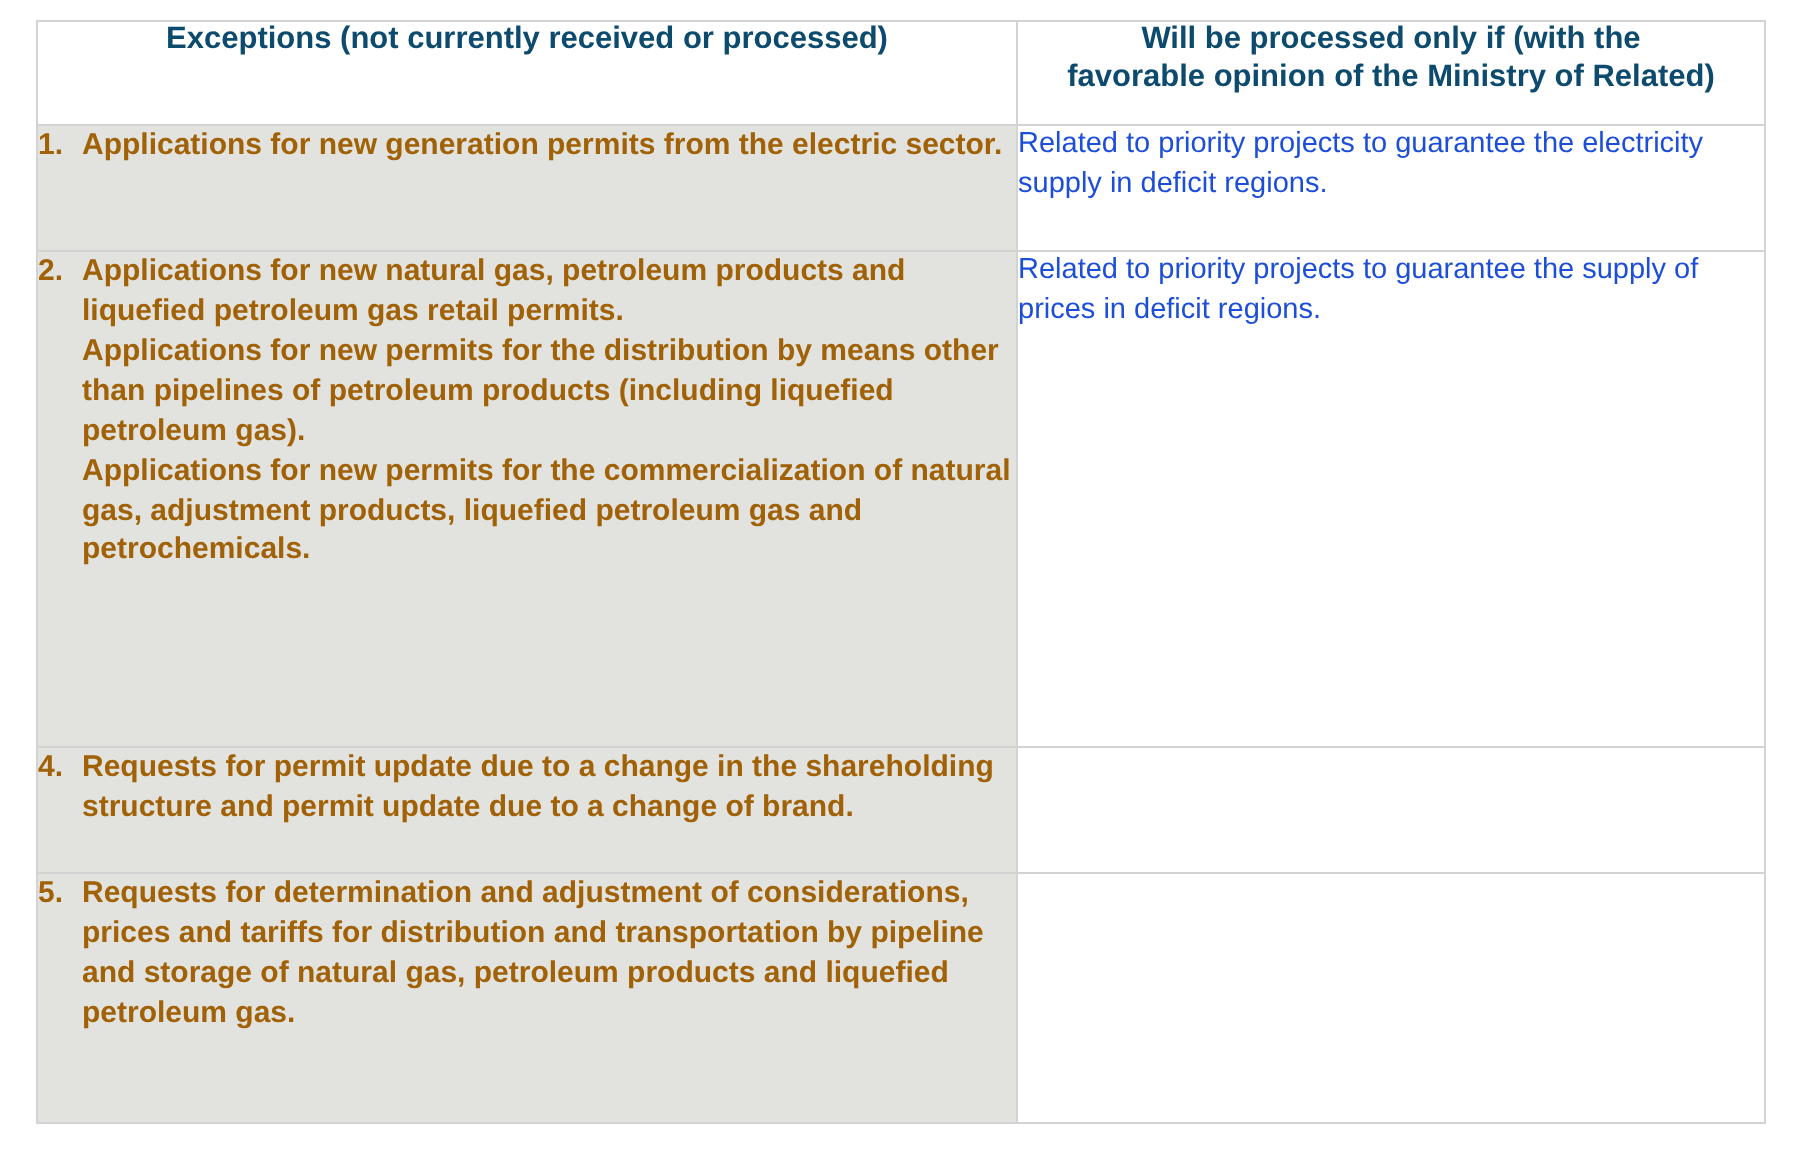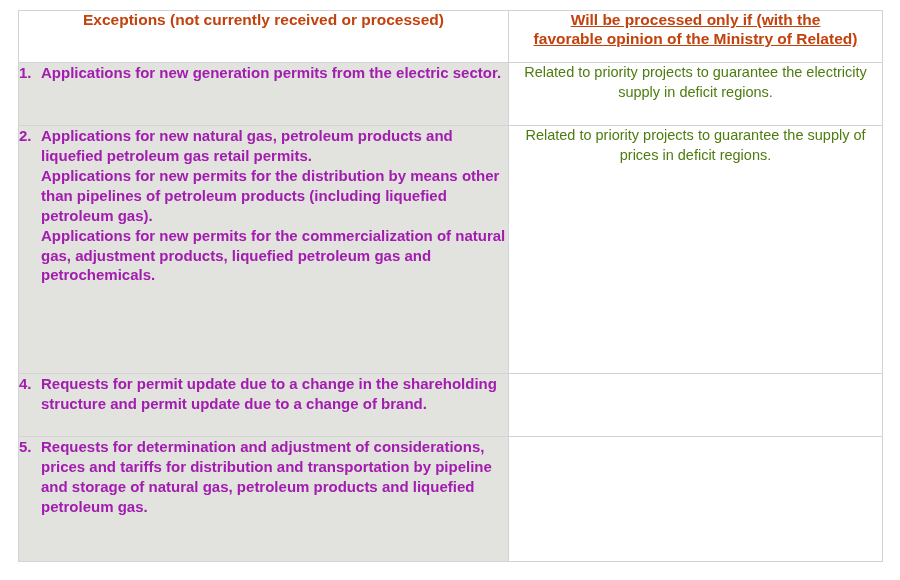--- a/index.html
+++ b/index.html
@@ -38,52 +38,51 @@
     padding: 0;
   }
 
   
   col.col-left  { width: 490px; }
   col.col-right { width: 374px; }
 
   
   thead th {
     background: #ffffff;
-    color: #c2410c;
+    color: #0c4a6e;
     font-weight: bold;
     font-size: 15.5px;
     line-height: 1.22;
     text-align: center;
     vertical-align: middle;
     padding: 9px 10px 10px 10px;
     height: 52px;
     box-sizing: border-box;
   }
   thead th.th-left  { padding-left: 14px; padding-right: 14px; }
-  thead th.th-right { padding-left: 12px; padding-right: 12px; text-decoration: underline; }
+  thead th.th-right { padding-left: 12px; padding-right: 12px; }
 
   
   td.cell-exception {
     background: #E2E2DE;
-    color: #a21caf;
+    color: #a16207;
     font-weight: bold;
     font-size: 15px;
     line-height: 1.33;
     padding: 10px 14px 11px 14px;
   }
 
   
   td.cell-condition {
     background: #ffffff;
-    color: #4d7c0f;
+    color: #1d4ed8;
     font-weight: normal;
     font-size: 14.5px;
     line-height: 1.37;
     padding: 11px 14px 11px 12px;
-    text-align: center;
   }
 
   
   .item {
     display: block;
     padding-left: 22px;
     text-indent: -22px;
   }
   .item .num {
     display: inline-block;

